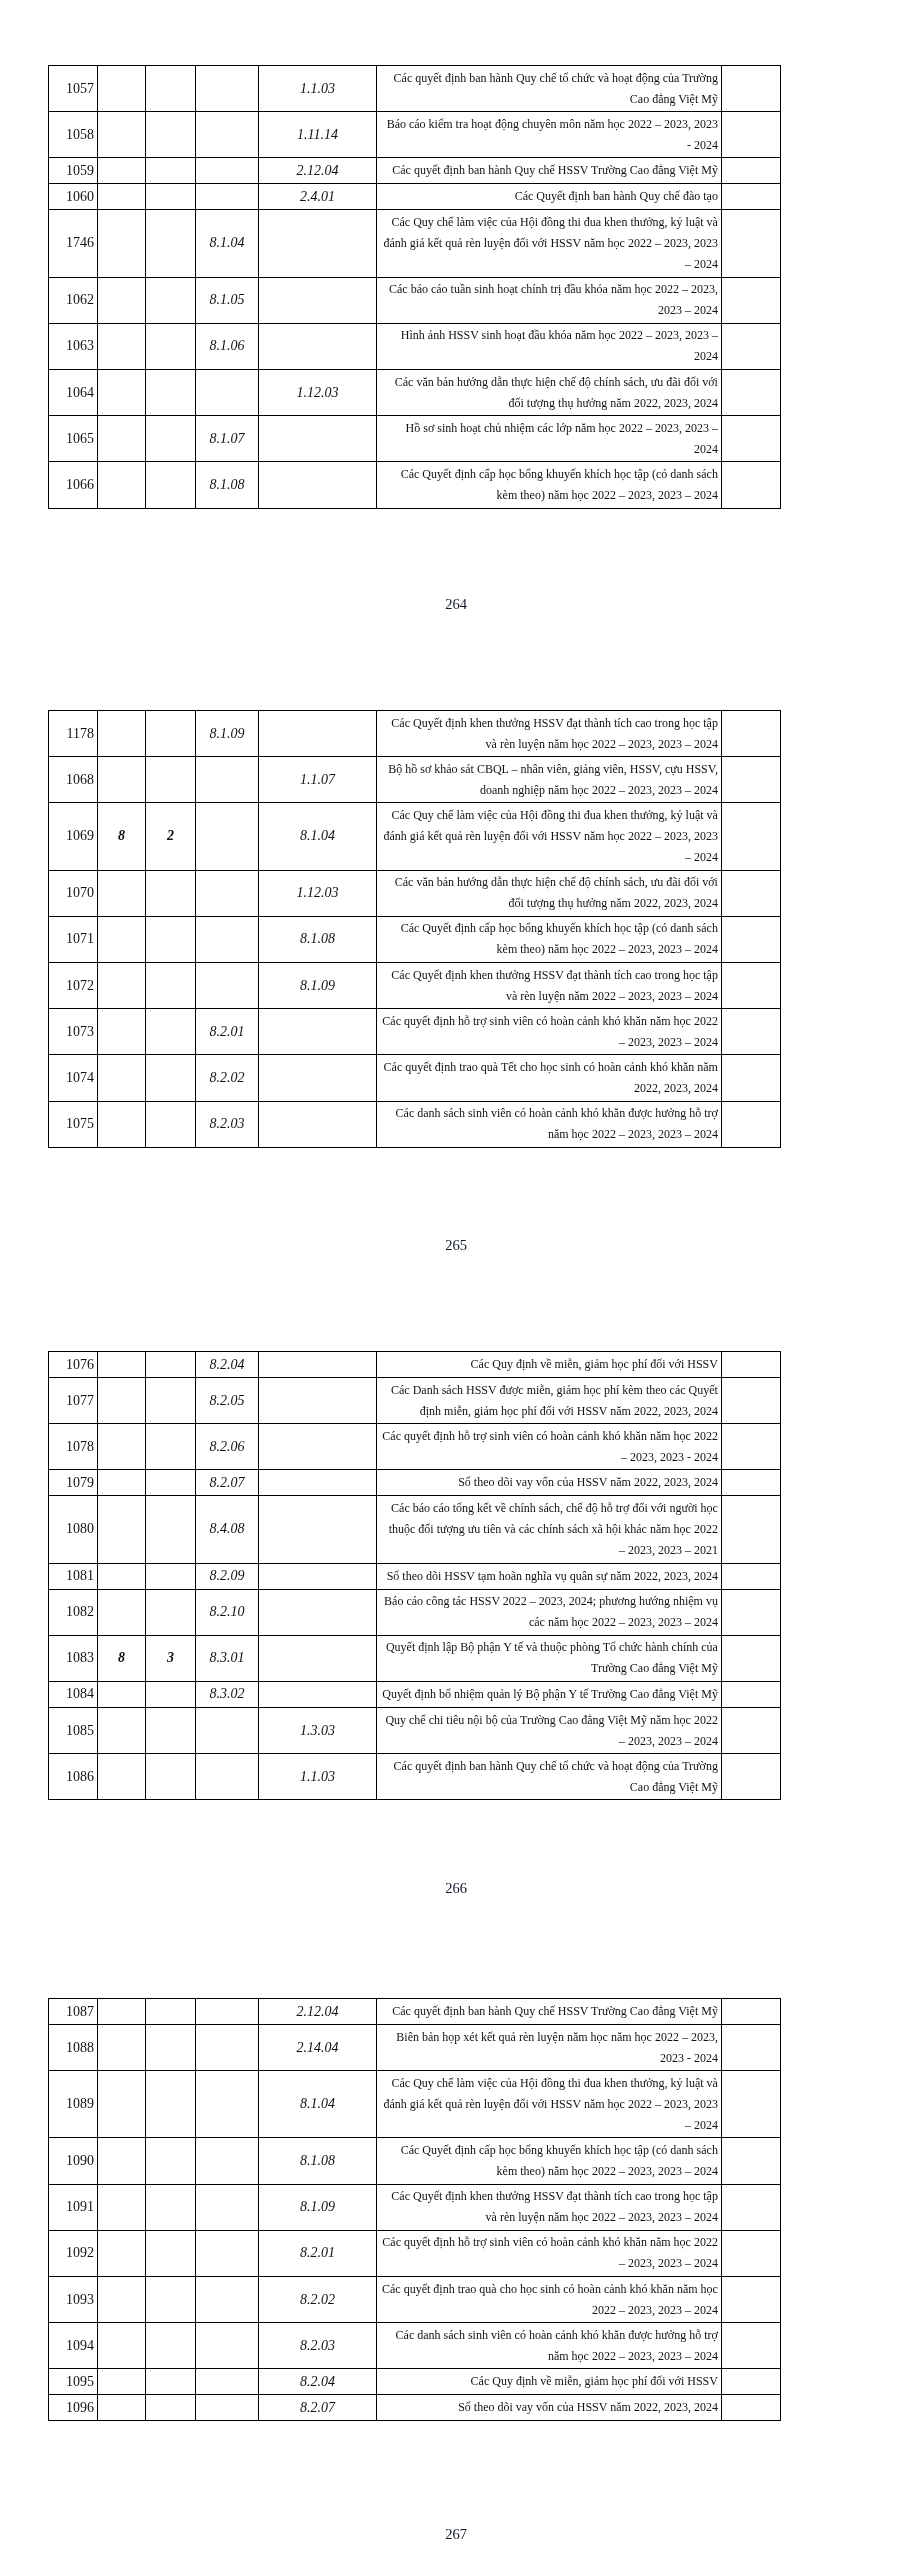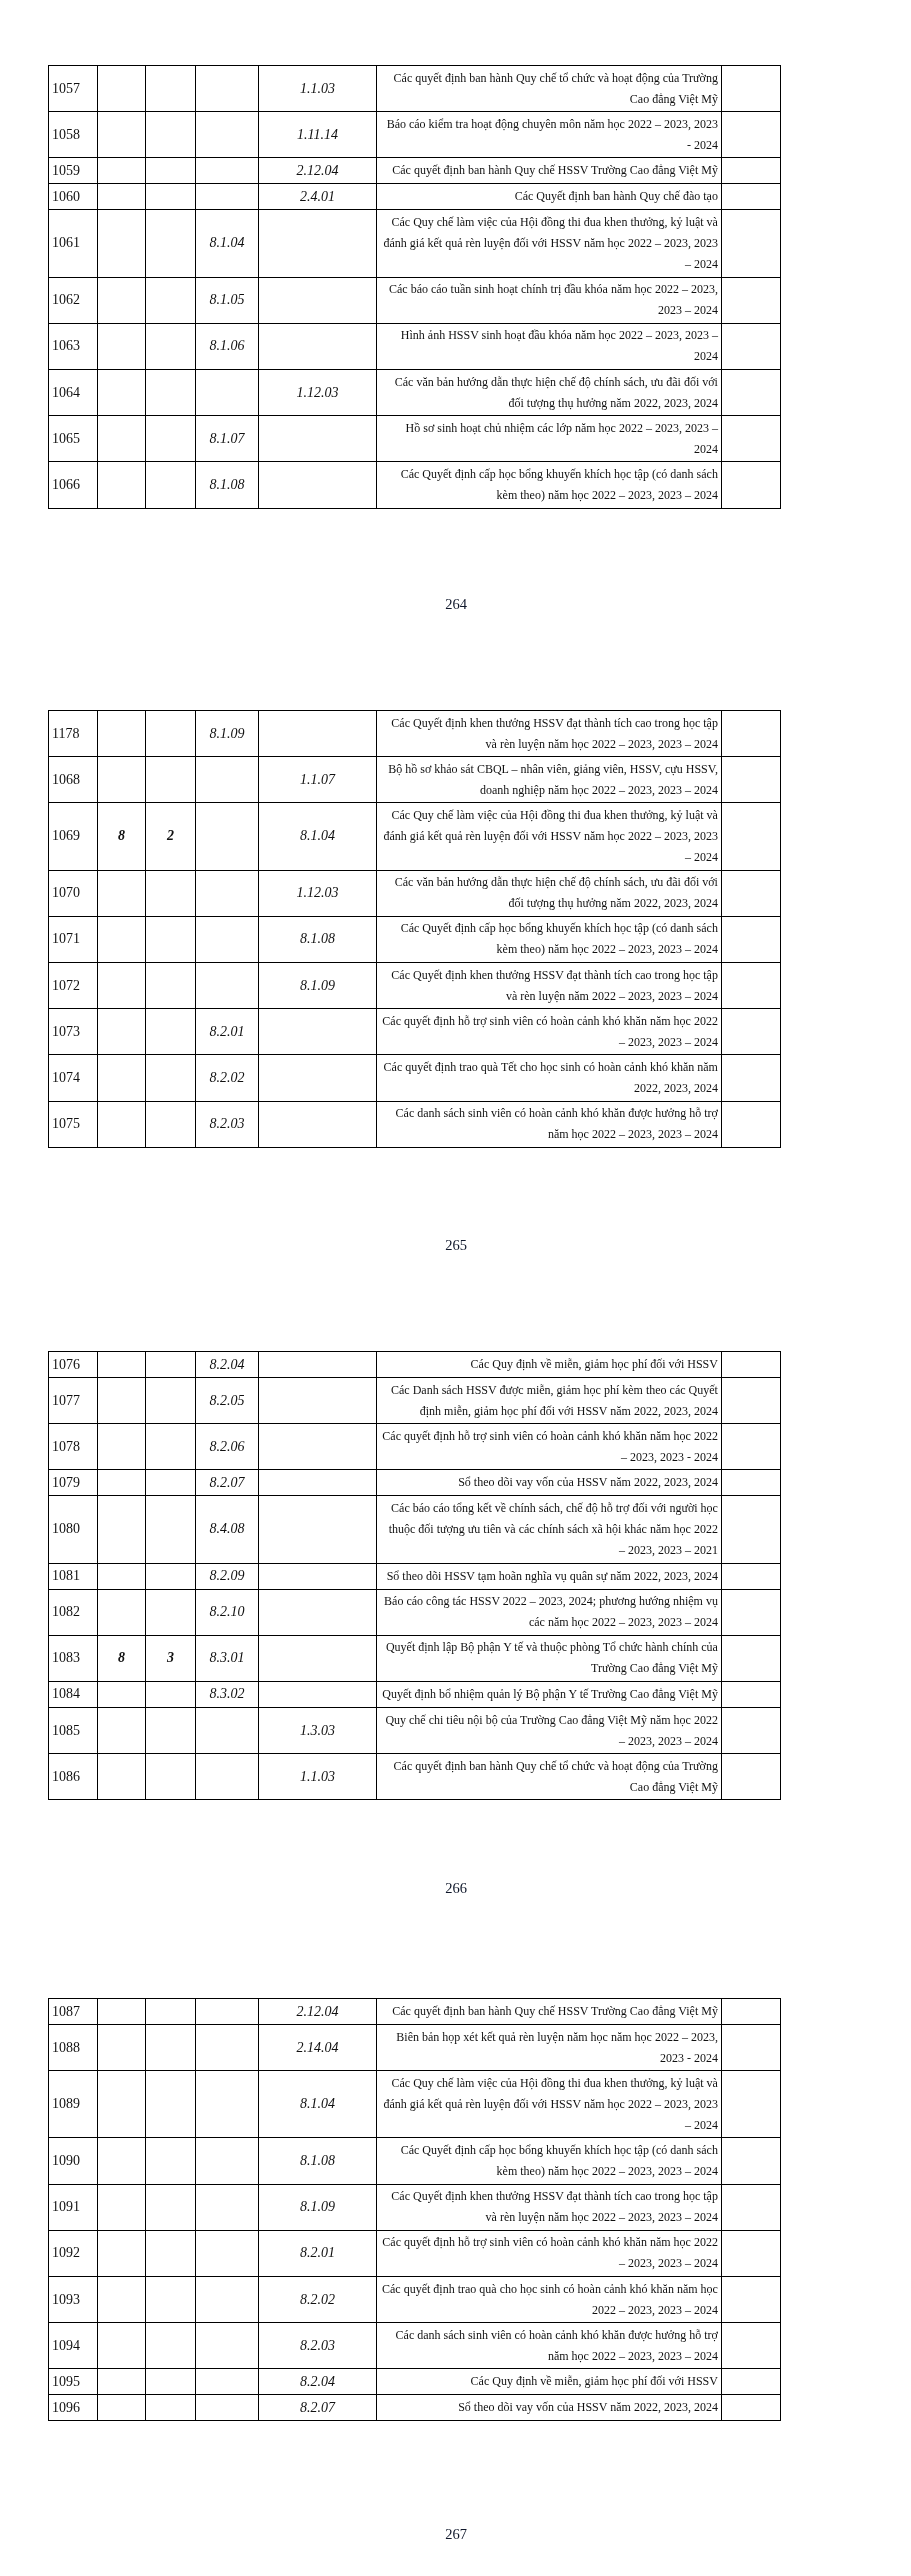--- a/index.html
+++ b/index.html
@@ -34,21 +34,21 @@
   table.inv td {
     border: 1px solid #000000;
     vertical-align: middle;
     padding: 1.6px 3.1px;
     overflow: hidden;
   }
   table.inv tr {
     height: 26px;
   }
   .c-no {
-    text-align: left;
+    text-align: right;
     font-size: 14px;
     font-style: normal;
   }
   .c-g {
     text-align: center;
     font-size: 14px;
     font-style: italic;
     font-weight: bold;
   }
   .c-code {
@@ -122,21 +122,21 @@
           <tr>
             <td class="c-no">1060</td>
             <td class="c-g"></td>
             <td class="c-g"></td>
             <td class="c-code"></td>
             <td class="c-code">2.4.01</td>
             <td class="c-desc">Các Quyết định ban hành Quy chế đào tạo</td>
             <td class="c-note"></td>
           </tr>
           <tr>
-            <td class="c-no">1061</td>
+            <td class="c-no">1746</td>
             <td class="c-g"></td>
             <td class="c-g"></td>
             <td class="c-code">8.1.04</td>
             <td class="c-code"></td>
             <td class="c-desc">Các Quy chế làm việc của Hội đồng thi đua khen thưởng, kỷ luật và đánh giá kết quả rèn luyện đối với HSSV năm học 2022 – 2023, 2023 – 2024</td>
             <td class="c-note"></td>
           </tr>
           <tr>
             <td class="c-no">1062</td>
             <td class="c-g"></td>

